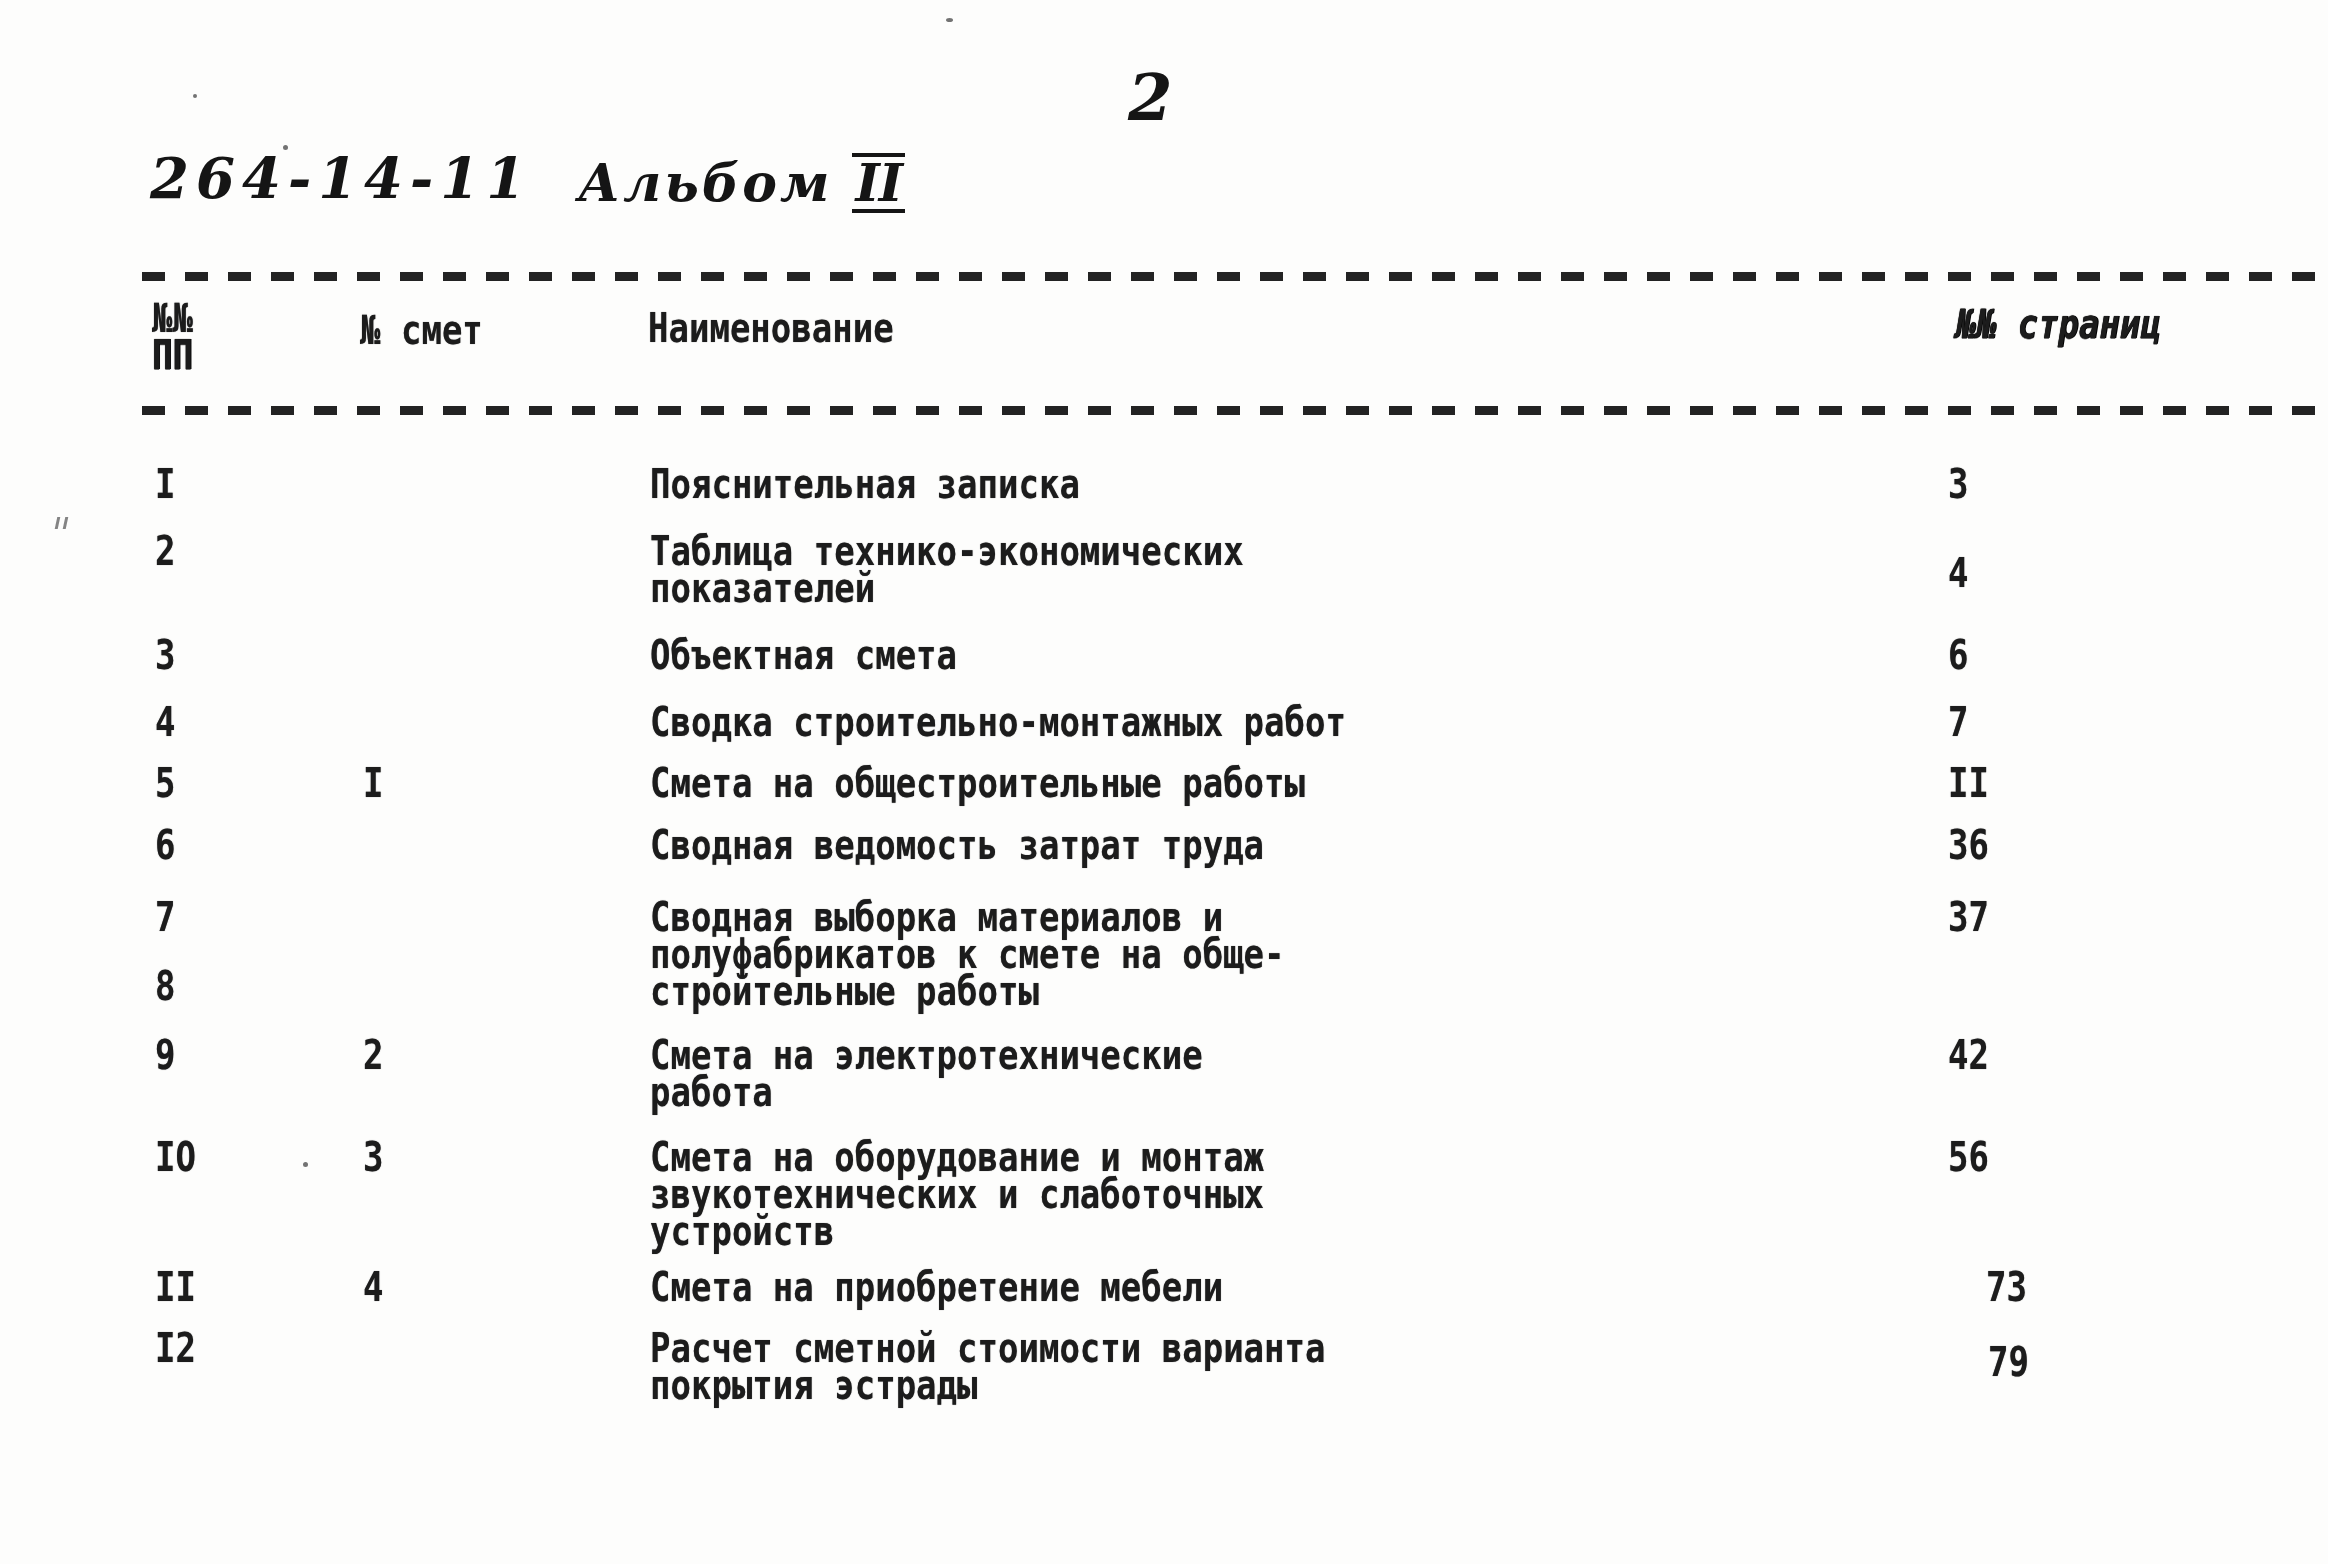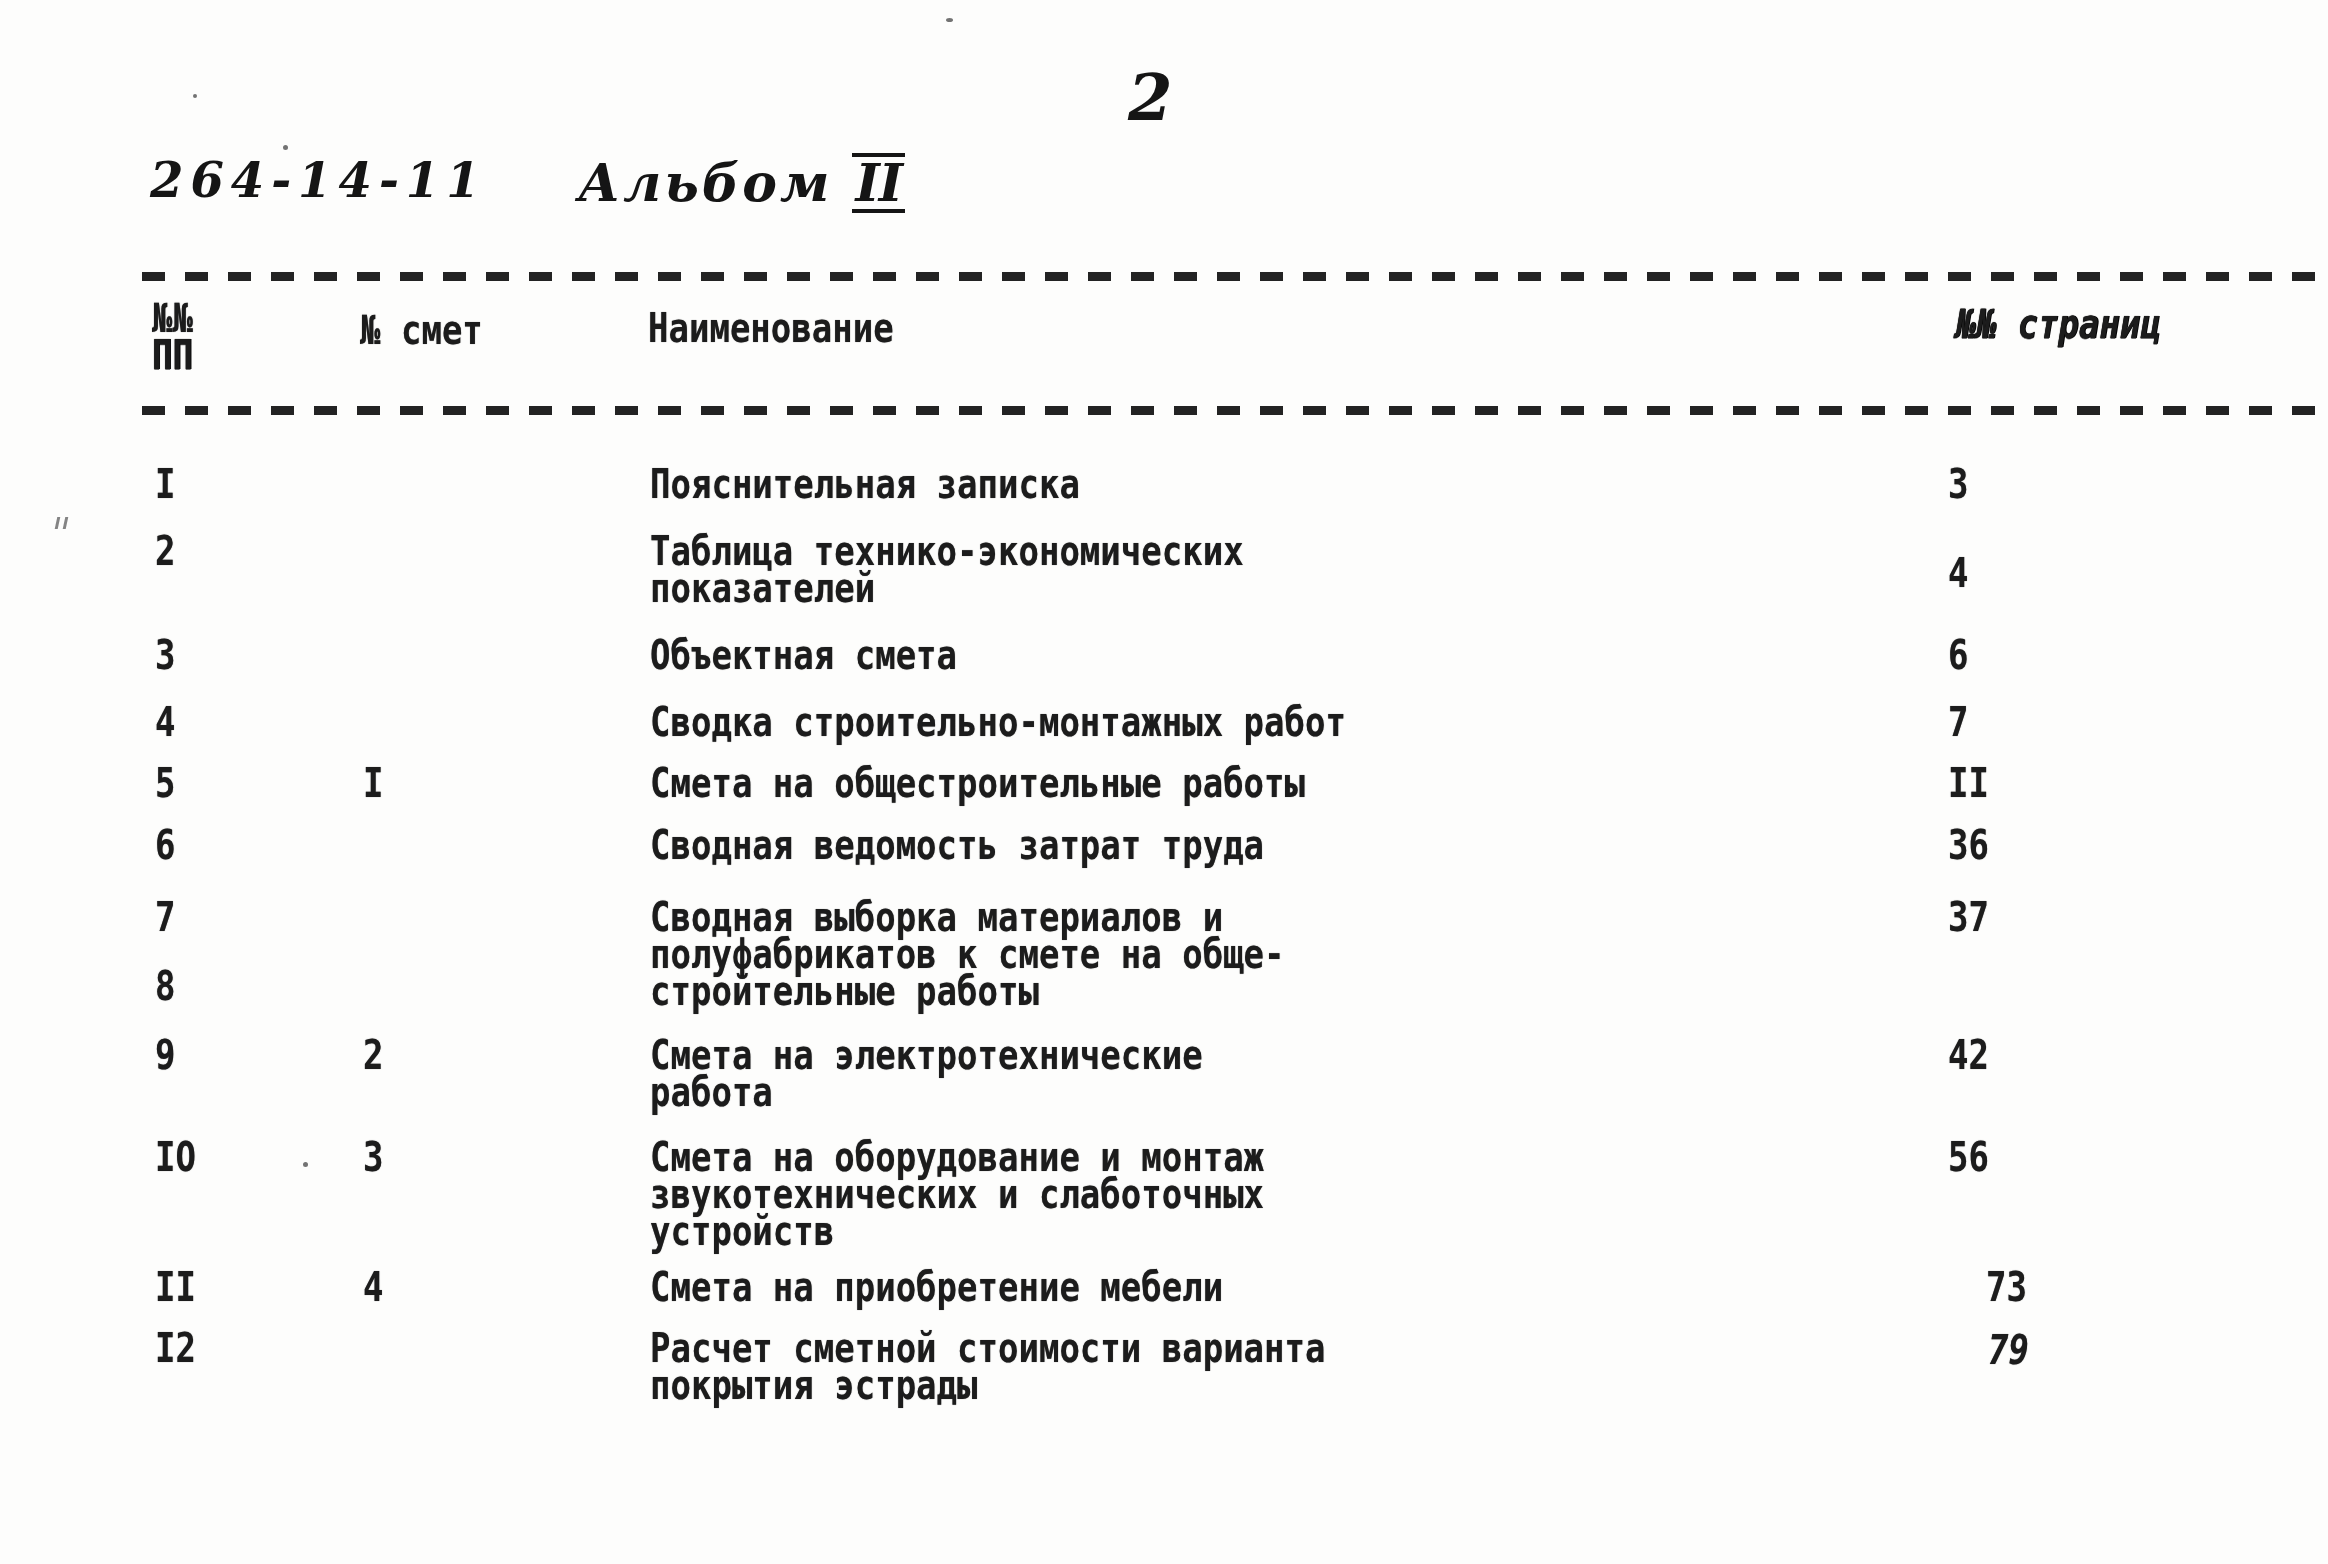--- a/index.html
+++ b/index.html
@@ -25,21 +25,21 @@
   .heavy{text-shadow:0 0 1px #000,1px 0 0 #000,0 1px 0 rgba(0,0,0,.5);}
   
   .hand{
     position:absolute;
     font-family:"DejaVu Serif","Liberation Serif",serif;
     font-style:italic;
     font-weight:700;
     color:#151515;
   }
   .page-num{left:1128px;top:60px;font-size:64px;}
-  .doc-code{left:150px;top:152px;font-size:48px;letter-spacing:7px;}
+  .doc-code{left:150px;top:145px;font-size:56px;letter-spacing:7px;}
   .album{left:578px;top:152px;font-size:52px;letter-spacing:3px;text-align:right;}
   .roman{
     display:inline-block;margin-left:20px;padding:0 3px;
     border-top:4px solid #151515;border-bottom:4px solid #151515;
     line-height:1.0;letter-spacing:-1px;
   }
   
   .dash-line{
     position:absolute;left:142px;width:2186px;height:9px;
     background:repeating-linear-gradient(90deg,#181818 0 23px,transparent 23px 43px);
@@ -70,21 +70,21 @@
   .row:nth-child(6){top:827px;}
   .row:nth-child(7){top:899px;}
   .row:nth-child(8){top:1037px;}
   .row:nth-child(9){top:1139px;}
   .row:nth-child(10){top:1269px;}
   .row:nth-child(11){top:1330px;}
   .row:nth-child(7) .col-no{gap:32px;}
   .row:nth-child(2) .col-page{margin-top:22px;}
   .row:nth-child(7) .col-page{}
   .row:nth-child(10) .col-page{margin-left:38px;}
-  .row:nth-child(11) .col-page{margin-left:40px;margin-top:2px;font-style:italic;}
+  .row:nth-child(11) .col-page{margin-left:40px;margin-top:14px;}
   
   .speck{position:absolute;background:#2a2a2a;border-radius:50%;opacity:.65;}
   .speck.s1{left:946px;top:18px;width:7px;height:4px;}
   .speck.s2{left:283px;top:145px;width:5px;height:5px;}
   .speck.s3{left:193px;top:94px;width:4px;height:4px;}
   .speck.s4{left:303px;top:1162px;width:5px;height:5px;}
   .ditto{position:absolute;left:56px;top:517px;width:3px;height:12px;background:#333;opacity:.6;transform:skewX(-12deg);}
   .ditto.d2{left:64px;}
 </style>
 </head>

